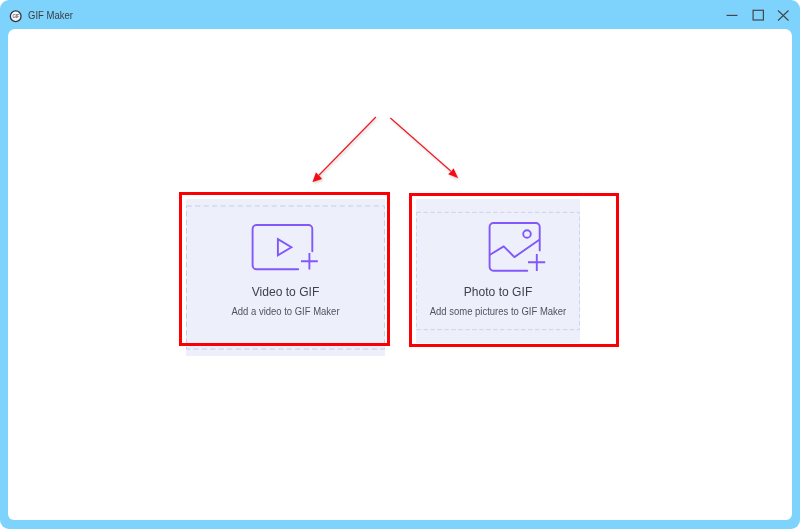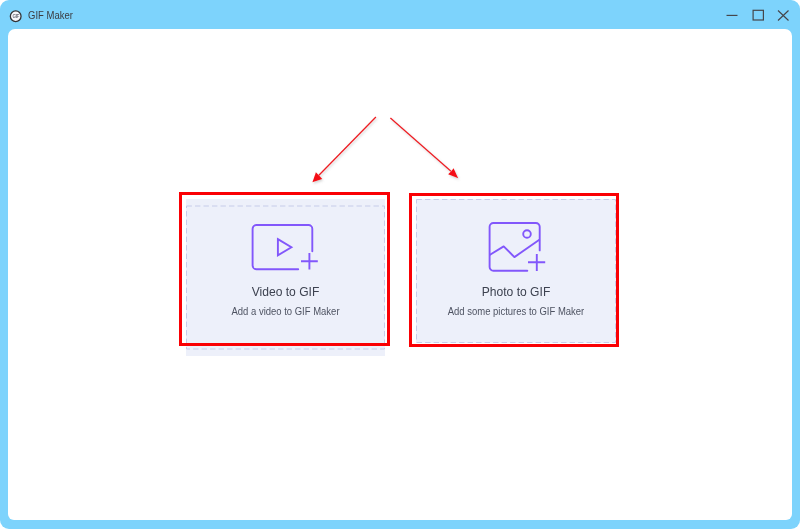--- a/index.html
+++ b/index.html
@@ -22,21 +22,21 @@
   #btn-close{left:768px;}
 
   
   #content{position:absolute;left:8px;top:29px;width:784px;height:491px;
            background:#ffffff;border-radius:7px 7px 6px 6px;}
 
   
   .card{position:absolute;background:#edf0fa;box-sizing:border-box;}
   .card-dash{position:absolute;left:0;top:0;width:100%;height:100%;pointer-events:none;}
   #card-video{left:186px;top:199px;width:199px;height:157px;}
-  #card-photo{left:416px;top:199px;width:200px;height:144px;}
+  #card-photo{left:416px;top:199px;width:164px;height:144px;}
 
   .card-icon{position:absolute;left:0;top:0;}
   .card-title{position:absolute;left:0;width:100%;text-align:center;
               font-family:"Liberation Sans", sans-serif;
               font-size:13px;line-height:13px;color:#3d4250;
               transform:scaleX(0.93);transform-origin:50% 50%;}
   .card-sub{position:absolute;left:0;width:100%;text-align:center;
             font-family:"Liberation Sans", sans-serif;
             font-size:11.1px;line-height:11px;color:#4e5362;
             transform:scaleX(0.855);transform-origin:50% 50%;}

